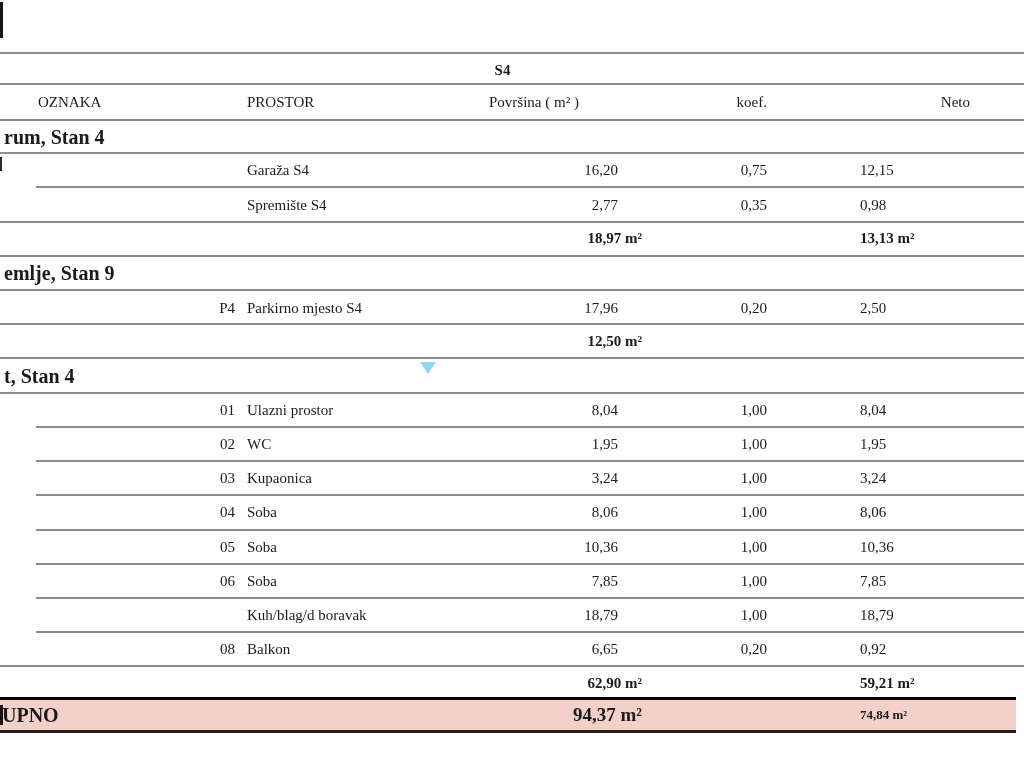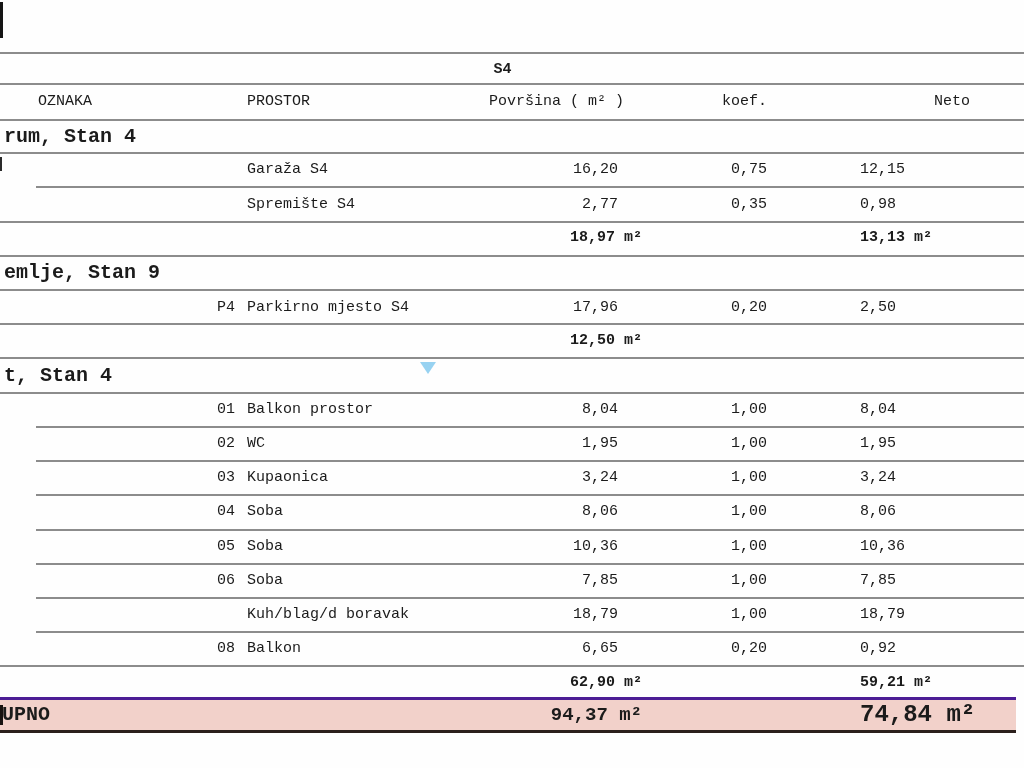--- a/index.html
+++ b/index.html
@@ -1,18 +1,18 @@
 <!DOCTYPE html>
 <html><head>
 <meta charset="utf-8">
 <style>
   html,body{margin:0;padding:0;background:#fff;}
   #canvas{
     position:relative;width:1024px;height:768px;background:#fefefe;overflow:hidden;
-    font-family:Liberation Mono, monospace;color:#1b1b1b;
+    font-family:Liberation Serif, serif;color:#1b1b1b;
   }
   .hline{position:absolute;left:0;right:0;height:2px;background:#8c8c8c;}
   .hline.indent{left:36px;}
   .trow{position:absolute;left:0;right:0;height:20px;font-size:15px;line-height:20px;}
   .bold{font-weight:bold;}
   
   .cell{position:absolute;top:0;white-space:nowrap;}
   .c-ozn {left:0;width:235px;text-align:right;}
   .c-pro {left:247px;width:320px;text-align:left;}
   .c-pov {left:418px;width:200px;text-align:right;}
@@ -20,21 +20,21 @@
   .c-koef{left:667px;width:100px;text-align:right;}
   .c-neto{left:860px;width:160px;text-align:left;}
   .h-ozn {left:38px;width:200px;text-align:left;}
   .h-pov {left:489px;width:200px;text-align:left;}
   .h-neto{left:820px;width:150px;text-align:right;}
   .title-row{position:absolute;left:0;width:1005px;text-align:center;height:20px;line-height:20px;font-size:15px;font-weight:bold;}
   .section-label{position:absolute;left:4px;height:20px;line-height:20px;font-size:20px;font-weight:bold;white-space:nowrap;}
   
   #total-row{
     position:absolute;left:0;right:8px;top:697px;height:30px;
-    border-top:3px solid #4c1d95;border-bottom:3px solid #2b1f1c;
+    border-top:3px solid #000000;border-bottom:3px solid #2b1f1c;
     background:#f2d1ca;line-height:30px;font-size:20px;font-weight:bold;
   }
   #total-row .cell{line-height:30px;}
   #total-label{position:absolute;left:2px;top:0;}
   #k-sliver{position:absolute;left:0;top:5px;width:3px;height:20px;background:#181210;}
   
   #corner-sliver{position:absolute;left:0;top:2px;width:3px;height:36px;background:#151515;}
   #edge-sliver-2{position:absolute;left:0;top:157px;width:2px;height:14px;background:#2a2a2a;}
   
   #watermark-triangle{
@@ -107,21 +107,21 @@
   </div>
   <div class="hline" style="top:357px"></div>
 
   <div id="watermark-triangle"></div>
 
   <div class="section-label" style="top:366px">t, Stan 4</div>
   <div class="hline" style="top:392px"></div>
 
   <div class="trow" style="top:400px">
     <span class="cell c-ozn">01</span>
-    <span class="cell c-pro">Balkon prostor</span>
+    <span class="cell c-pro">Ulazni prostor</span>
     <span class="cell c-pov">8,04</span>
     <span class="cell c-koef">1,00</span>
     <span class="cell c-neto">8,04</span>
   </div>
   <div class="hline indent" style="top:426px"></div>
 
   <div class="trow" style="top:434px">
     <span class="cell c-ozn">02</span>
     <span class="cell c-pro">WC</span>
     <span class="cell c-pov">1,95</span>
@@ -185,16 +185,16 @@
 
   <div class="trow bold" style="top:673px">
     <span class="cell c-pov-sub">62,90 m²</span>
     <span class="cell c-neto">59,21 m²</span>
   </div>
 
   <div id="total-row">
     <span id="k-sliver"></span>
     <span id="total-label">UPNO</span>
     <span class="cell c-pov-sub" style="font-size:19px">94,37 m²</span>
-    <span class="cell c-neto" style="font-size:24px">74,84 m²</span>
+    <span class="cell c-neto" style="font-size:13px">74,84 m²</span>
   </div>
 
 </div>
 
 </body></html>

